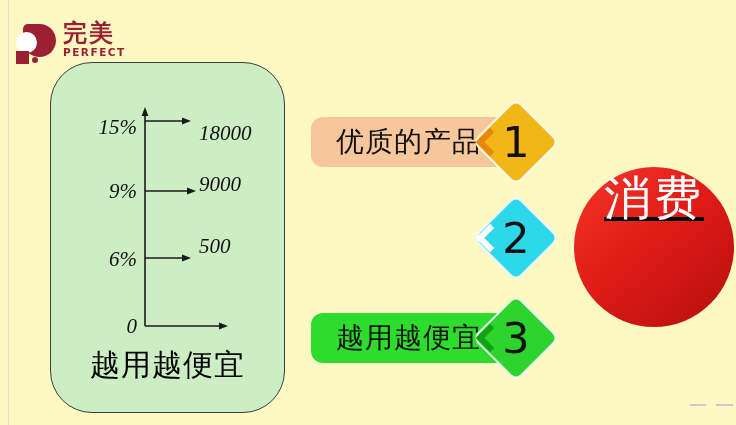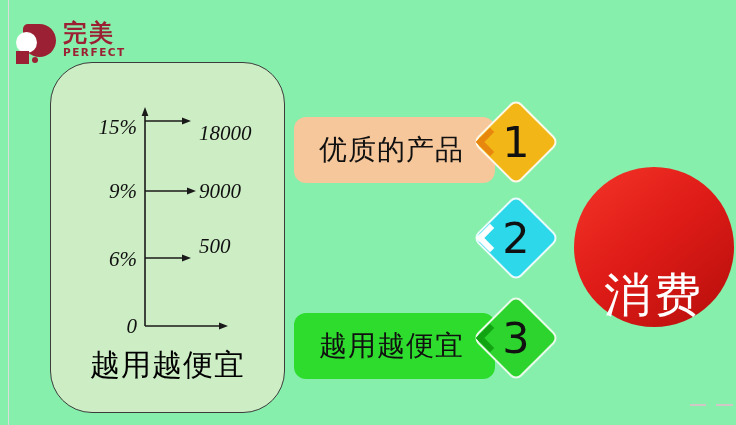--- a/index.html
+++ b/index.html
@@ -1,17 +1,17 @@
 <!DOCTYPE html>
 <html><head>
 <meta charset="utf-8">
 <style>
   html,body{margin:0;padding:0;background:#fff;}
   .stage{
-    position:relative;width:736px;height:425px;overflow:hidden;background:#86efac;
+    position:relative;width:736px;height:425px;overflow:hidden;background:#fef9c3;
     font-family:"DejaVu Sans","Liberation Sans",sans-serif;
   }
   .edge-line{position:absolute;left:8px;top:0;width:1px;height:425px;background:#dcdcdc;}
 
   
   .logo{position:absolute;left:16px;top:20px;display:flex;align-items:flex-start;}
   .logo-icon{position:relative;width:42px;height:40px;margin-top:4px;}
   .logo-bowl{position:absolute;right:2px;top:0;width:33px;height:33px;background:#9c2033;border-radius:18% 60% 60% 60%;}
   .logo-bowl::after{content:"";position:absolute;left:-7px;top:8px;width:21px;height:21px;background:#fff;border-radius:50%;}
   .logo-sq{position:absolute;left:0;bottom:0;width:13px;height:13px;background:#9c2033;}
@@ -32,21 +32,21 @@
   }
   .pct{left:26px;width:60px;text-align:right;}
   .val{left:148px;text-align:left;}
   .panel-caption{
     position:absolute;left:0;top:282px;width:100%;text-align:center;
     font-size:30px;color:#000;letter-spacing:1px;
   }
 
   
   .banner{
-    position:absolute;left:294px;width:201px;height:66px;border-radius:12px;
+    position:absolute;left:311px;width:201px;height:50px;border-radius:12px;
     display:flex;align-items:center;justify-content:center;
   }
   .banner-label{font-size:28px;color:#101010;letter-spacing:1px;padding-right:6px;}
   .banner-1{top:117px;background:#f6c79b;}
   .banner-2{top:213px;background:#3ce5e2;}
   .banner-3{top:313px;background:#2edc2e;}
 
   .diamond{
     position:absolute;left:485px;width:62px;height:62px;border-radius:8px;
     transform:rotate(45deg);border:2px solid rgba(255,255,255,.9);box-sizing:border-box;
@@ -63,21 +63,21 @@
     border-left:6px solid;border-bottom:6px solid;transform:rotate(45deg);z-index:3;
   }
   .chev-1{top:132px;border-color:#e8870e;}
   .chev-2{top:228px;border-color:#ffffff;}
   .chev-3{top:328px;border-color:#12a312;}
 
   
   .result-circle{
     position:absolute;left:574px;top:167px;width:160px;height:160px;border-radius:50%;
     background:linear-gradient(140deg,#f13126 8%,#de1b17 48%,#b50e0b 100%);
-    display:flex;align-items:flex-end;justify-content:center;
+    display:flex;align-items:flex-start;justify-content:center;text-decoration:underline;
   }
   .result-label{font-size:47px;color:#ffffff;letter-spacing:3px;}
 
   .dash{position:absolute;top:404px;height:2px;background:#cfc8c4;}
   .dash-a{left:690px;width:16px;}
   .dash-b{left:716px;width:17px;}
 </style>
 </head>
 <body>
 
@@ -113,21 +113,21 @@
         <polygon points="177,263 168,259.6 168,266.4"></polygon>
       </g>
     </svg>
 
     <div class="axis-label pct" style="top:53px">15%</div>
     <div class="axis-label pct" style="top:117px">9%</div>
     <div class="axis-label pct" style="top:185px">6%</div>
     <div class="axis-label pct" style="top:252px">0</div>
 
     <div class="axis-label val" style="top:59px">18000</div>
-    <div class="axis-label val" style="top:117px">9000</div>
+    <div class="axis-label val" style="top:110px">9000</div>
     <div class="axis-label val" style="top:172px">500</div>
 
     <div class="panel-caption">越用越便宜</div>
   </div>
 
   <div class="banner banner-1">
     <span class="banner-label">优质的产品</span>
   </div>
   <div class="banner banner-3">
     <span class="banner-label">越用越便宜</span>

